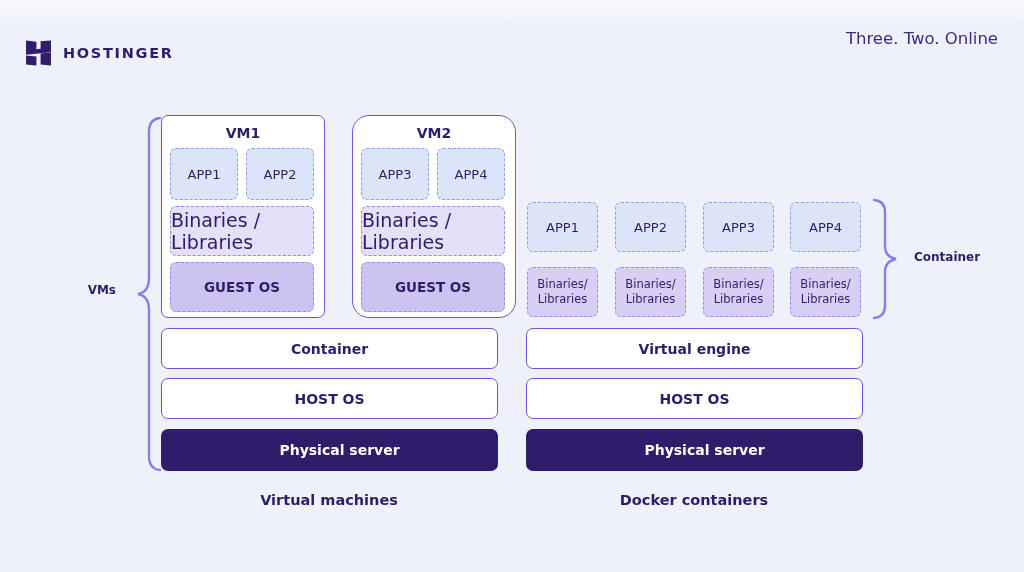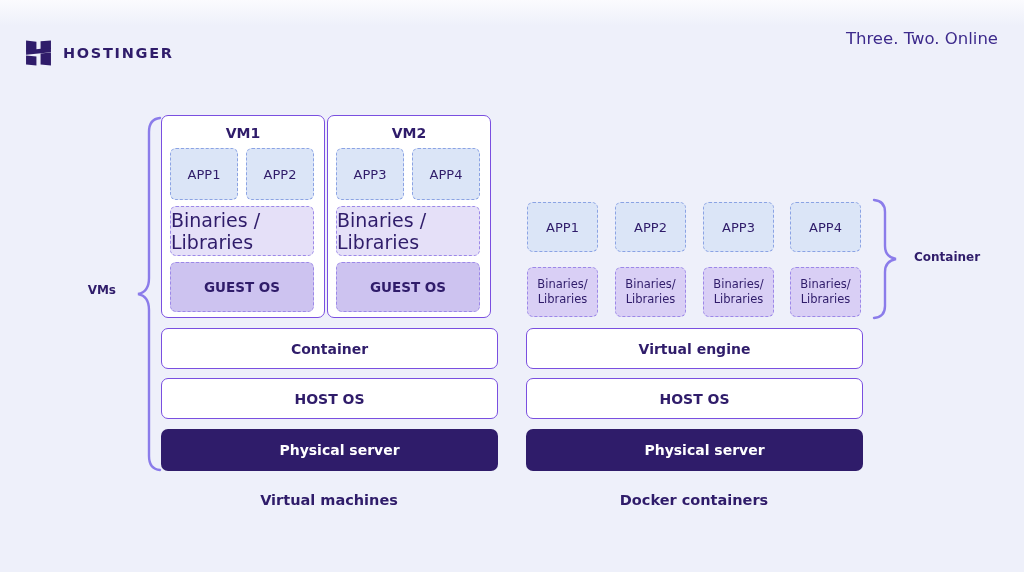--- a/index.html
+++ b/index.html
@@ -74,21 +74,21 @@
   <div class="side-label vms-label">VMs</div>
 
   <div class="vm-box" style="left:161px;">
     <div class="vm-title">VM1</div>
     <div class="cell app1">APP1</div>
     <div class="cell app2">APP2</div>
     <div class="cell bin">Binaries / Libraries</div>
     <div class="cell guest">GUEST OS</div>
   </div>
 
-  <div class="vm-box" style="left:327px;">
+  <div class="vm-box" style="left:352px;border-radius:17px;">
     <div class="vm-title">VM2</div>
     <div class="cell app1">APP3</div>
     <div class="cell app2">APP4</div>
     <div class="cell bin">Binaries / Libraries</div>
     <div class="cell guest">GUEST OS</div>
   </div>
 
   <div class="bar col-l row1">Container</div>
   <div class="bar col-l row2">HOST OS</div>
   <div class="bar dark col-l row3">Physical server</div>

